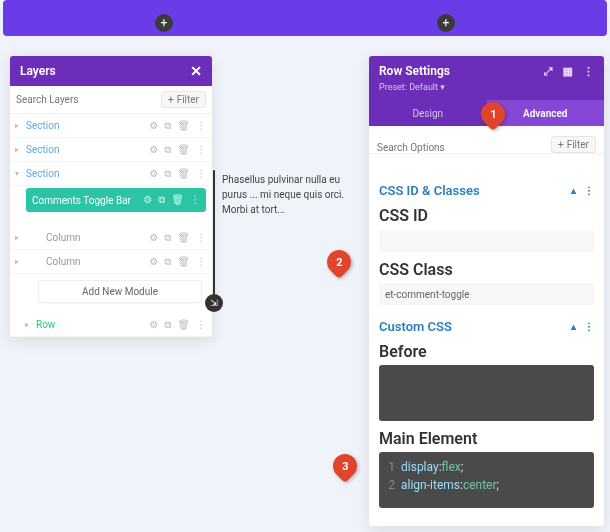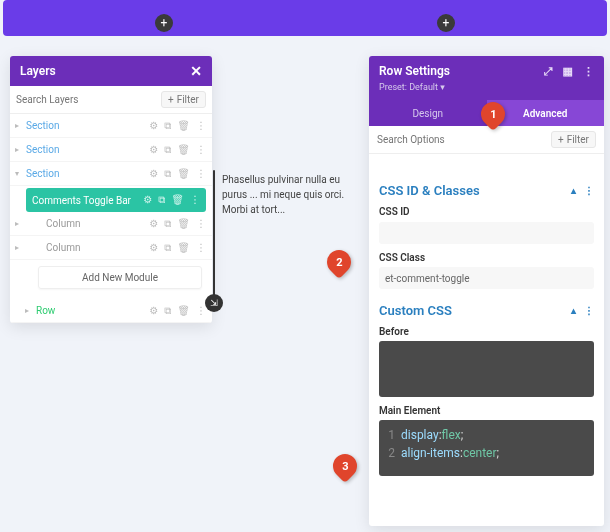--- a/index.html
+++ b/index.html
@@ -18,47 +18,47 @@
   .layers-search-row input { flex: 1; border: none; font-size: 10px; color: #aaa; outline: none; background: transparent; }
   .filter-btn { font-size: 10px; color: #777; background: #f7f7f7; border: 1px solid #e6e6e6; border-radius: 3px; padding: 2px 6px; display: flex; align-items: center; gap: 3px; cursor: pointer; }
   .layer-row { display: flex; align-items: center; height: 24px; font-size: 10px; color: #555; border-bottom: 1px solid #f4f4f4; position: relative; }
   .layer-row .chev { width: 14px; text-align: center; color: #bbb; font-size: 8px; }
   .layer-row .label { flex: 1; padding-left: 2px; }
   .layer-row .icons { display: flex; gap: 6px; padding-right: 6px; color: #bbb; font-size: 10px; }
   .layer-row .icons span { cursor: pointer; }
   .layer-row.indent2 .label { padding-left: 22px; color:#999; }
   .section-row .label { color: #5aa9e6; }
   .row-tag .label { color: #2ecc71; }
-  .active-bar { background: #2bc4a4; color: #fff !important; height: 24px; display: flex; align-items: center; margin: 2px 6px 0 16px; border-radius: 3px; padding: 4px 6px; font-size: 10px; gap:4px;}
+  .active-bar { background: #2bc4a4; color: #fff !important; height: 24px; display: flex; align-items: center; margin: 2px 6px 14px 16px; border-radius: 3px; padding: 4px 6px; font-size: 10px; gap:4px;}
   .active-bar .label { flex:1; color:#fff; }
   .active-bar .icons { display:flex; gap:6px; color:#d6f5ef; font-size:10px;}
   .add-module-btn { margin: 6px 10px 10px 28px; border: 1px solid #eee; border-radius: 3px; text-align: center; font-size: 10px; color: #666; padding: 5px 0; cursor: pointer; box-shadow: 0 1px 2px rgba(0,0,0,0.04); }
 
   
   .drag-circle { position:absolute; left:205px; top:294px; width:18px; height:18px; background:#333; border-radius:50%; display:flex; align-items:center; justify-content:center; color:#fff; font-size:9px; }
   .drag-line { position:absolute; left:213px; top:170px; width:2px; height:126px; background:#333; border-radius:1px;}
 
   
   .lorem { position:absolute; left:222px; top:172px; width:140px; font-size:10px; color:#444; line-height:1.5; }
 
   
   .settings { position:absolute; top:56px; right:6px; width:235px; background:#fff; border-radius:3px; box-shadow:0 4px 16px rgba(0,0,0,0.1); overflow:hidden; display:flex; flex-direction:column; height:470px;}
   .settings-header { background:#6c2eb9; color:#fff; padding:8px 10px; }
   .settings-header .title-row { display:flex; justify-content:space-between; align-items:flex-end; font-size:12px; font-weight:600; }
   .settings-header .title-row .hicons { display:flex; gap:10px; font-size:11px; color:#e6d9f7;}
   .settings-header .preset { font-size:9px; color:#d6c9ec; margin-top:4px;}
   .tabs { display:flex; background:#6c2eb9; height:26px;}
   .tab { flex:1; display:flex; align-items:center; justify-content:center; font-size:10px; color:#d6c9ec; cursor:pointer;}
   .tab.active { background:#8747d6; color:#fff; font-weight:600;}
-  .search-row2 { display:flex; align-items:center; height:28px; padding:0 8px; border-bottom:1px solid #eee; gap:4px;}
+  .search-row2 { display:flex; align-items:flex-end; height:28px; padding:0 8px; border-bottom:1px solid #eee; gap:4px;}
   .search-row2 input { flex:1; border:none; font-size:10px; color:#aaa; outline:none; background:transparent;}
   .settings-body { padding:8px 10px; overflow-y:auto; flex:1;}
   .group-head { display:flex; align-items:center; justify-content:space-between; color:#2a7fbf; font-size:13px; font-weight:600; margin:21px 0 6px;}
   .group-head .gicons { display:flex; gap:8px; color:#2a7fbf; font-size:10px;}
-  .field-label { font-size:10px; color:#333; font-weight:600; margin:8px 0 4px;}
+  .field-label { font-size:16px; color:#333; font-weight:600; margin:8px 0 4px;}
   .field-input { width:100%; background:#f7f7f7; border:none; border-radius:3px; height:22px; font-size:10px; color:#666; padding:0 6px;}
   .code-box { width:100%; background:#4a4a4a; border-radius:3px; min-height:56px; font-family: Menlo, Consolas, monospace; font-size:12px; color:#ddd; padding:6px 6px; line-height:1.5; position:relative;}
   .code-box.blank { min-height:56px;}
   .code-line .ln { color:#888; display:inline-block; width:10px; text-align:right; margin-right:6px;}
   .code-line .kw { color:#9cdcfe;}
   .code-line .val { color:#6fc7a6;}
 
   
   .callout { position:absolute; width:24px; height:24px; background:#e0452c; border-radius:50% 50% 50% 4px; transform:rotate(-45deg); display:flex; align-items:center; justify-content:center; color:#fff; font-size:11px; font-weight:700; box-shadow:0 2px 4px rgba(0,0,0,0.25);}
   .callout span { transform:rotate(45deg);}

